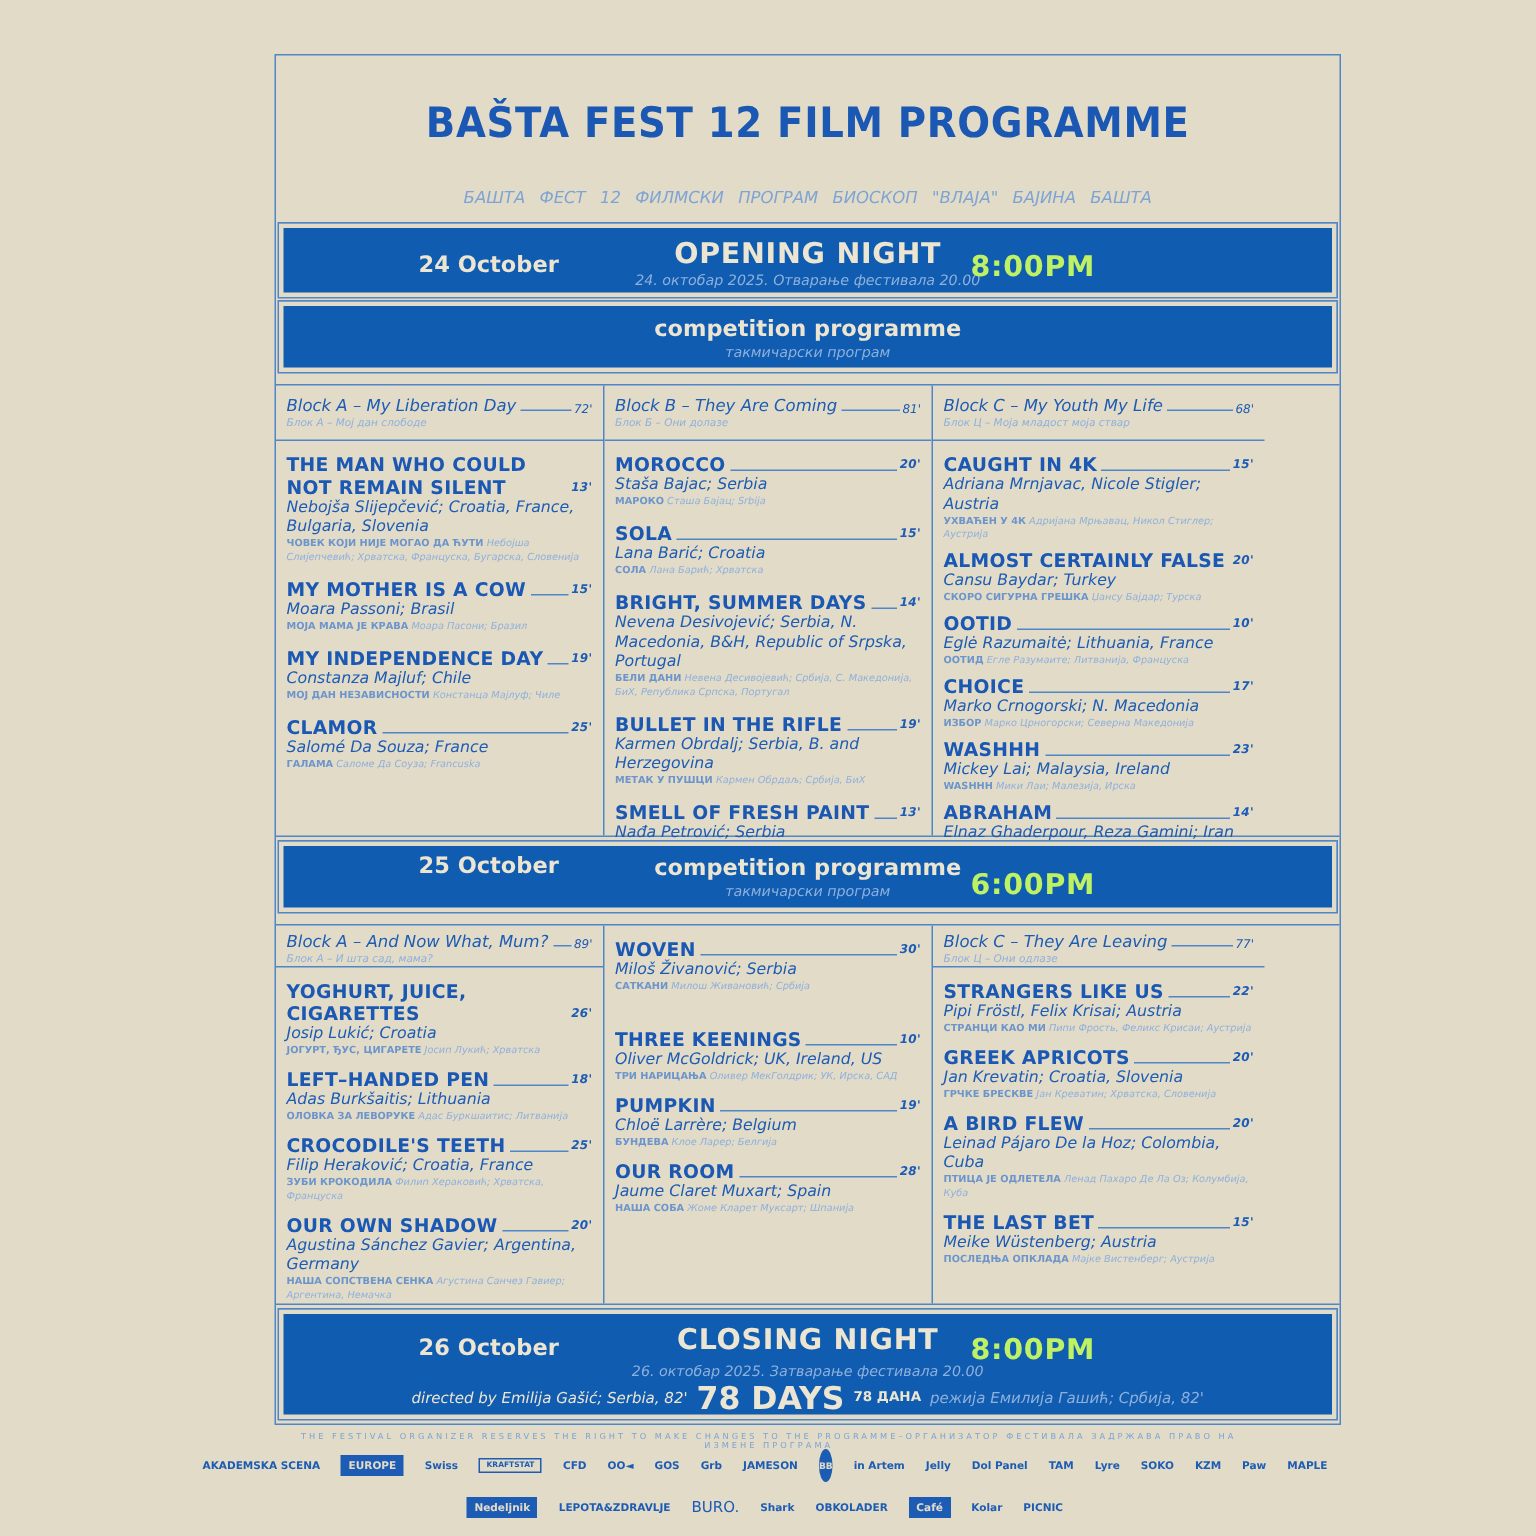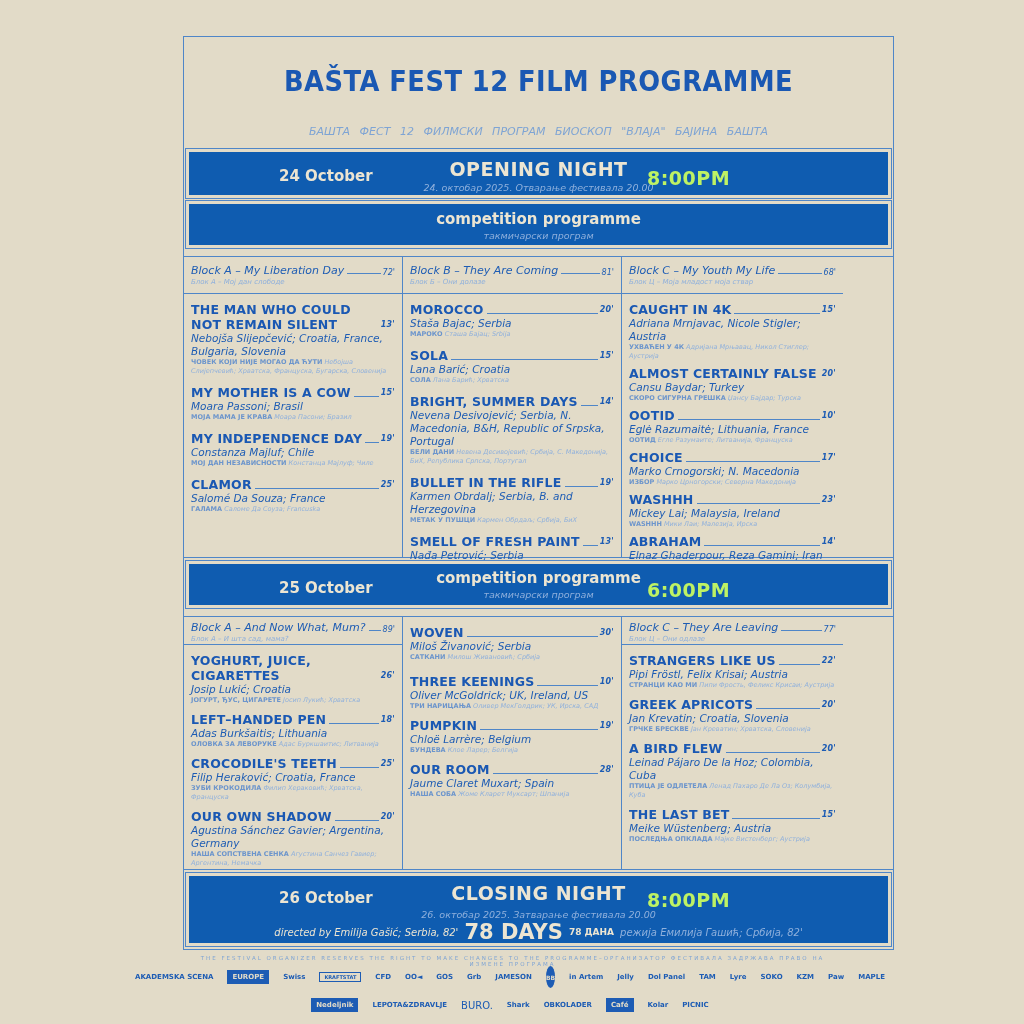--- a/index.html
+++ b/index.html
@@ -255,21 +255,21 @@
               <span class="dur">14'</span>
             </div>
           <div class="film-director">Elnaz Ghaderpour, Reza Gamini; Iran</div>
           <div class="film-cyr"><b>АБРАХАМ</b> <span>Елназ Гадерпур, Реза Гамини; Иран</span></div>
         </div>
       </div>
     </div>
   </div>
 
   <div class="band" style="top:524px;height:47px;">
-    <span class="date" style="left:90px;top:15px;">25 October</span>
+    <span class="date" style="left:90px;top:4px;">25 October</span>
     <div class="band-line comp" style="top:5px;">competition programme</div>
     <div class="band-line cyr" style="top:25px;">такмичарски програм</div>
     <span class="time" style="left:458px;top:15px;">6:00PM</span>
   </div>
 
   <div class="grid" style="top:579px;height:254px;border-top:1.5px solid #4f86c8;border-bottom:1.5px solid #4f86c8;">
     <div class="col" style="width:219px;">
       <div class="col-head" style="height:28px;padding-top:4px;">
         <div class="block-title">
             <span class="name">Block A – And Now What, Mum?</span>
@@ -313,21 +313,21 @@
               <span class="dur">20'</span>
             </div>
           <div class="film-director">Agustina Sánchez Gavier; Argentina, Germany</div>
           <div class="film-cyr"><b>НАША СОПСТВЕНА СЕНКА</b> <span>Агустина Санчез Гавиер; Аргентина, Немачка</span></div>
         </div>
       </div>
     </div>
 
     <div class="col" style="width:219px;">
       <div class="films">
-        <div class="film" style="margin-bottom:12px;">
+        <div class="film" style="margin-bottom:23px;">
           <div class="film-title">
               <span class="t">WOVEN</span>
               <span class="fill"></span>
               <span class="dur">30'</span>
             </div>
           <div class="film-director">Miloš Živanović; Serbia</div>
           <div class="film-cyr"><b>САТКАНИ</b> <span>Милош Живановић; Србија</span></div>
         </div>
         <div class="film" style="margin-bottom:7px;">
           <div class="film-title">

